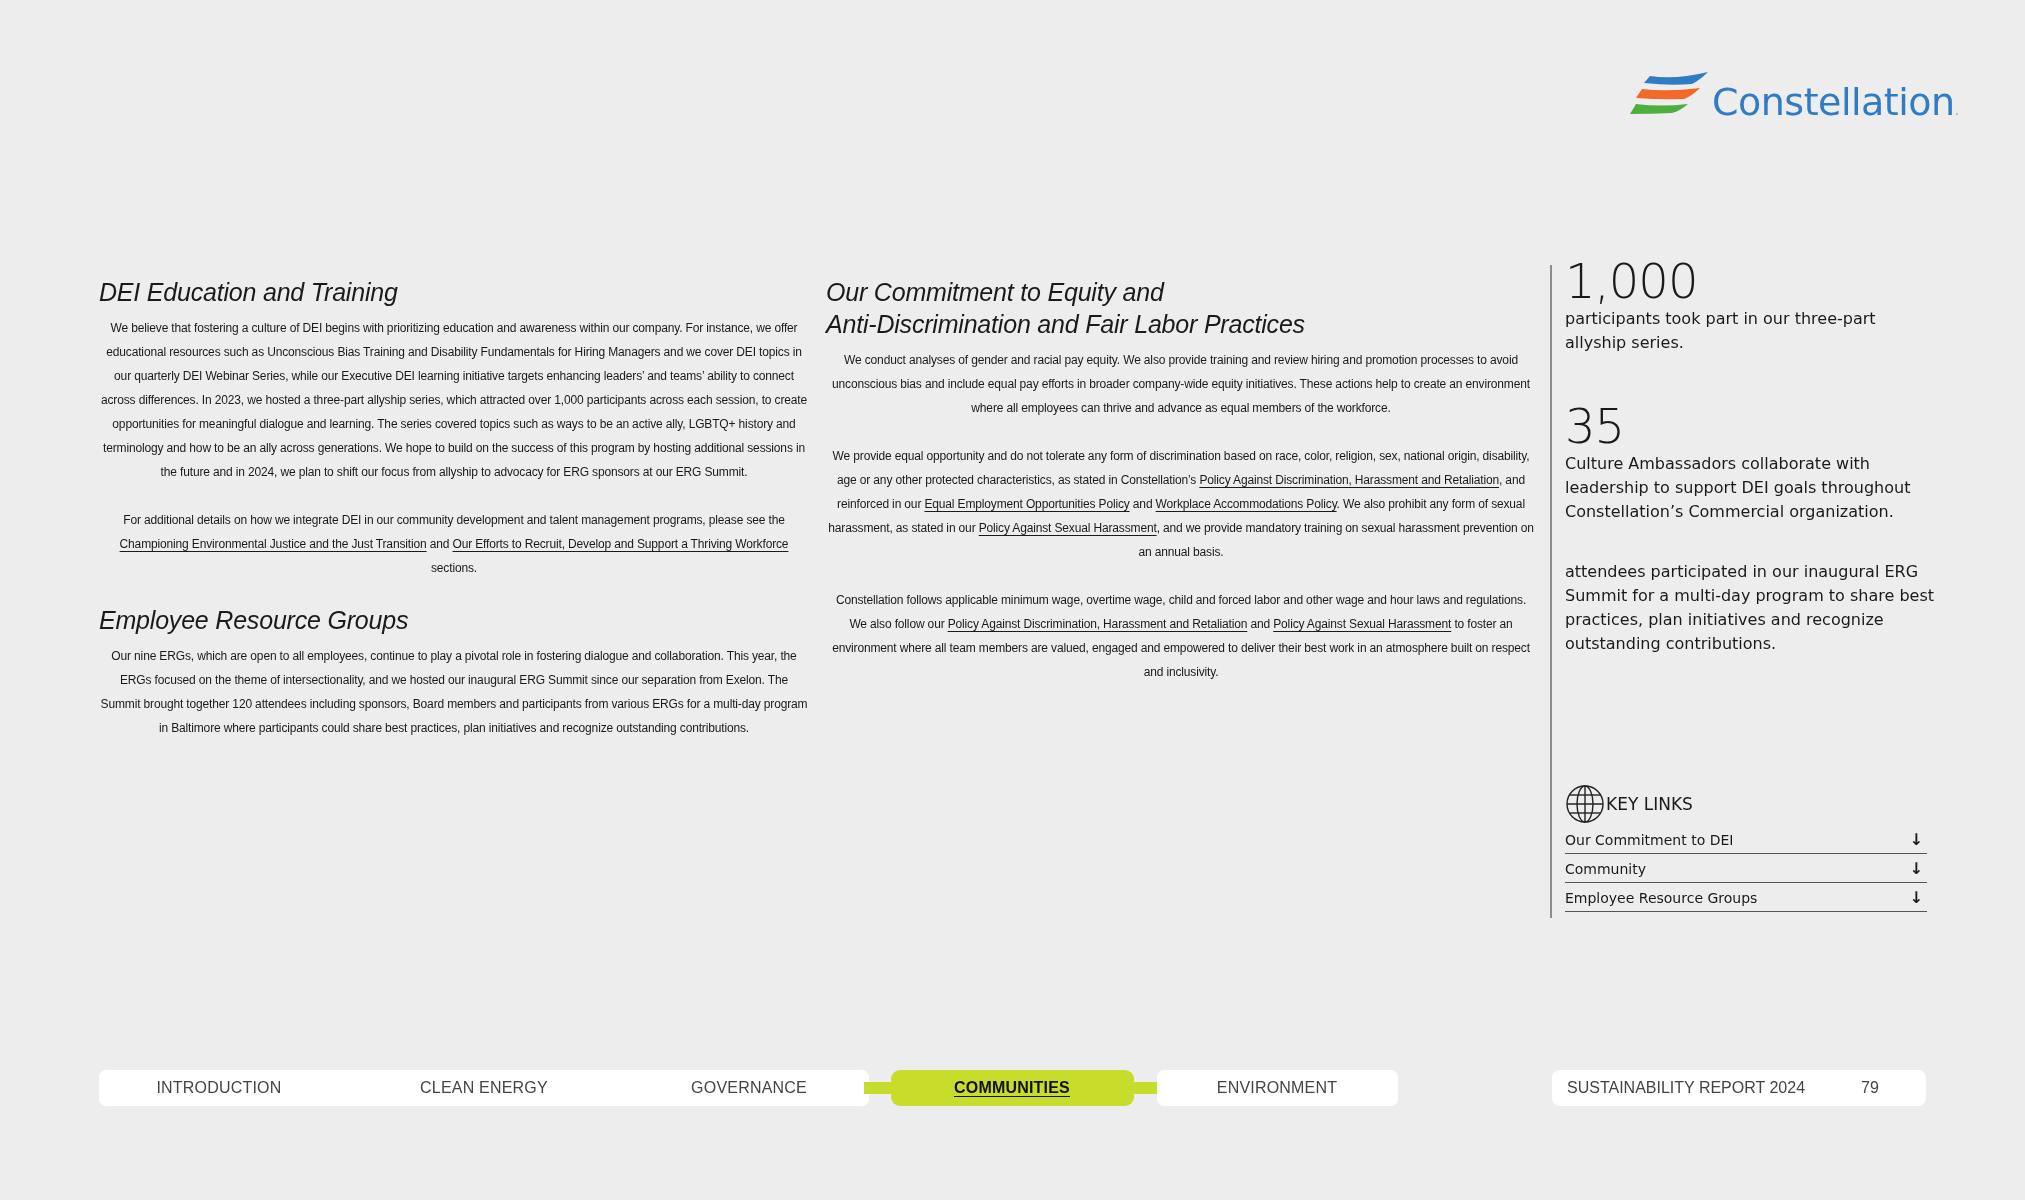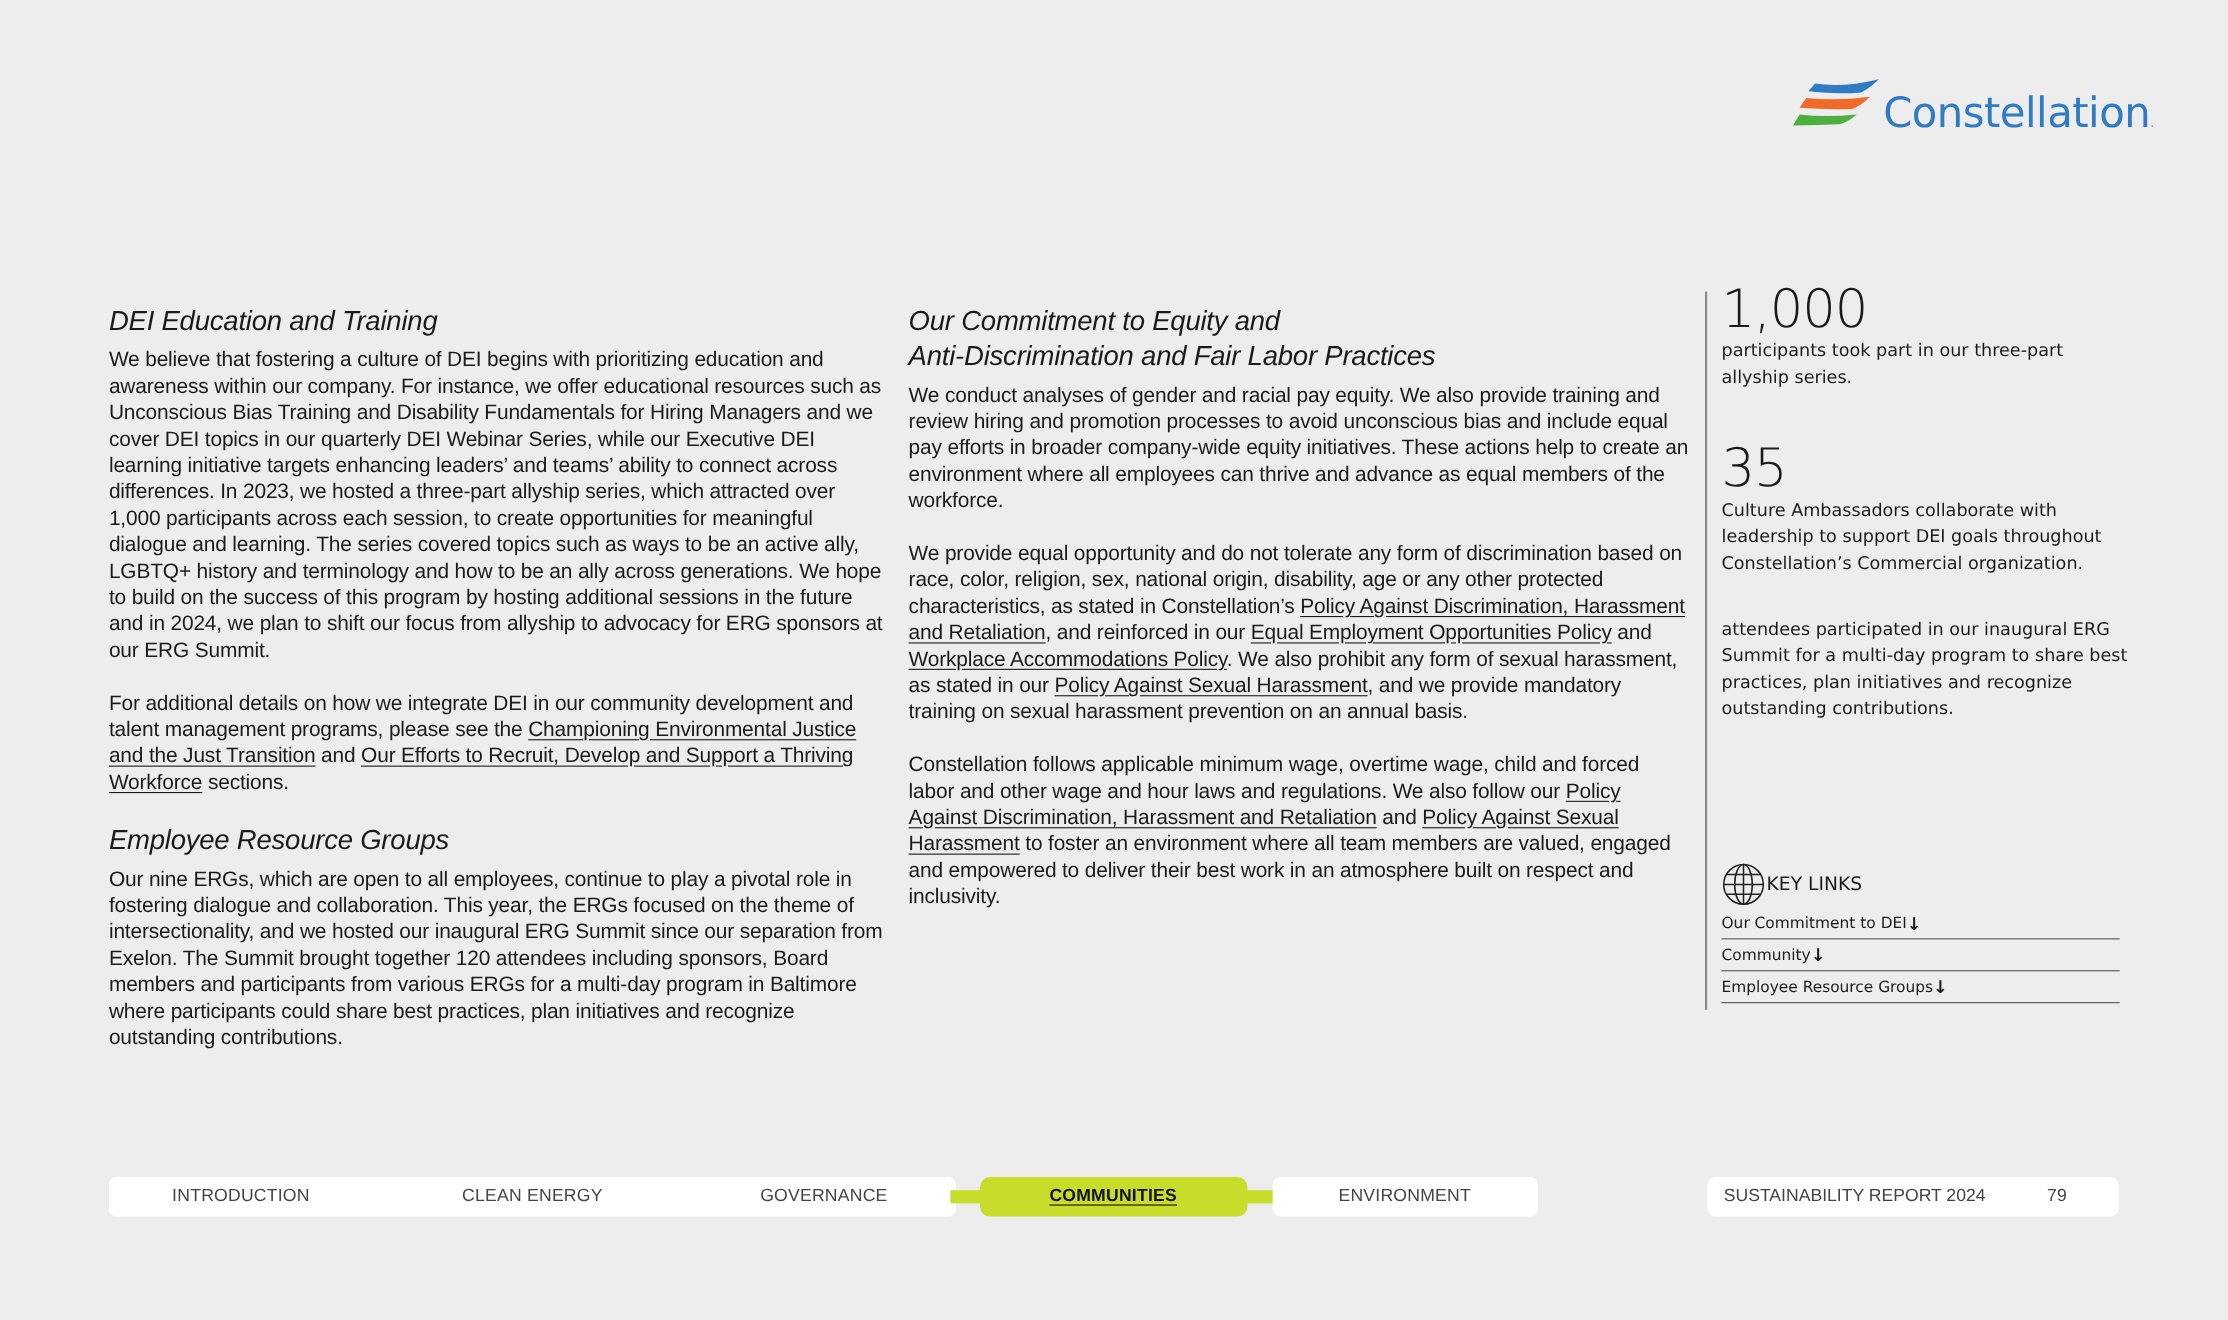--- a/index.html
+++ b/index.html
@@ -16,37 +16,37 @@
   }
   .logo .word .dot { color: #9aa6b0; font-size: 14px; }
 
   .col { position: absolute; top: 260px; }
   .col1 { left: 99px; width: 710px; }
   .col2 { left: 826px; width: 710px; }
   h2 {
     font-style: italic; font-weight: normal; font-size: 25px; margin: 16px 0 8px 0;
     line-height: 32px; letter-spacing: -0.2px;
   }
-  p { margin: 0 0 24px 0; font-size: 19px; line-height: 24px; letter-spacing: -0.15px; }
+  p { margin: 0 0 24px 0; font-size: 12px; line-height: 24px; letter-spacing: -0.15px; text-align: center; }
   .link { text-decoration: underline; text-underline-offset: 3px; color: #1a1a1a; cursor: pointer; }
   .erg-h { margin-top: 12px; }
 
   .divider { position: absolute; left: 1550px; top: 265px; width: 2px; height: 653px; background: #8c8c8c; }
   .stats { position: absolute; left: 1565px; top: 255px; width: 370px; }
   .stat .num { font-size: 48px; line-height: 52px; font-family: "DejaVu Sans", sans-serif; font-weight: 300; letter-spacing: -1px; }
   .stat .desc { font-size: 17.3px; line-height: 24px; font-family: "DejaVu Sans", sans-serif; font-size: 16px; }
   .stat1 { position: absolute; top: 0; }
   .stat2 { position: absolute; top: 145px; }
   .stat3 { position: absolute; top: 305px; }
 
   .keylinks { position: absolute; left: 1565px; top: 783px; width: 362px; }
   .kl-head { display: flex; align-items: center; height: 42px; }
   .kl-head .title { margin-left: 1px; font-size: 17px; font-family: "DejaVu Sans", sans-serif; }
   .kl-item {
-    display: flex; align-items: center;
+    display: flex; justify-content: space-between; align-items: center;
     font-size: 14px; font-family: "DejaVu Sans", sans-serif; height: 27px;
     border-bottom: 1.5px solid #555; margin-top: 1px; cursor: pointer;
   }
   .kl-item:first-of-type { margin-top: 10px; }
   .kl-item .arrow { font-size: 16px; font-weight: bold; margin-right: 4px; }
 
   .nav { position: absolute; top: 1070px; left: 99px; height: 36px; }
   .pill {
     position: absolute; top: 0; height: 36px; background: #fff; border-radius: 7px;
   }

